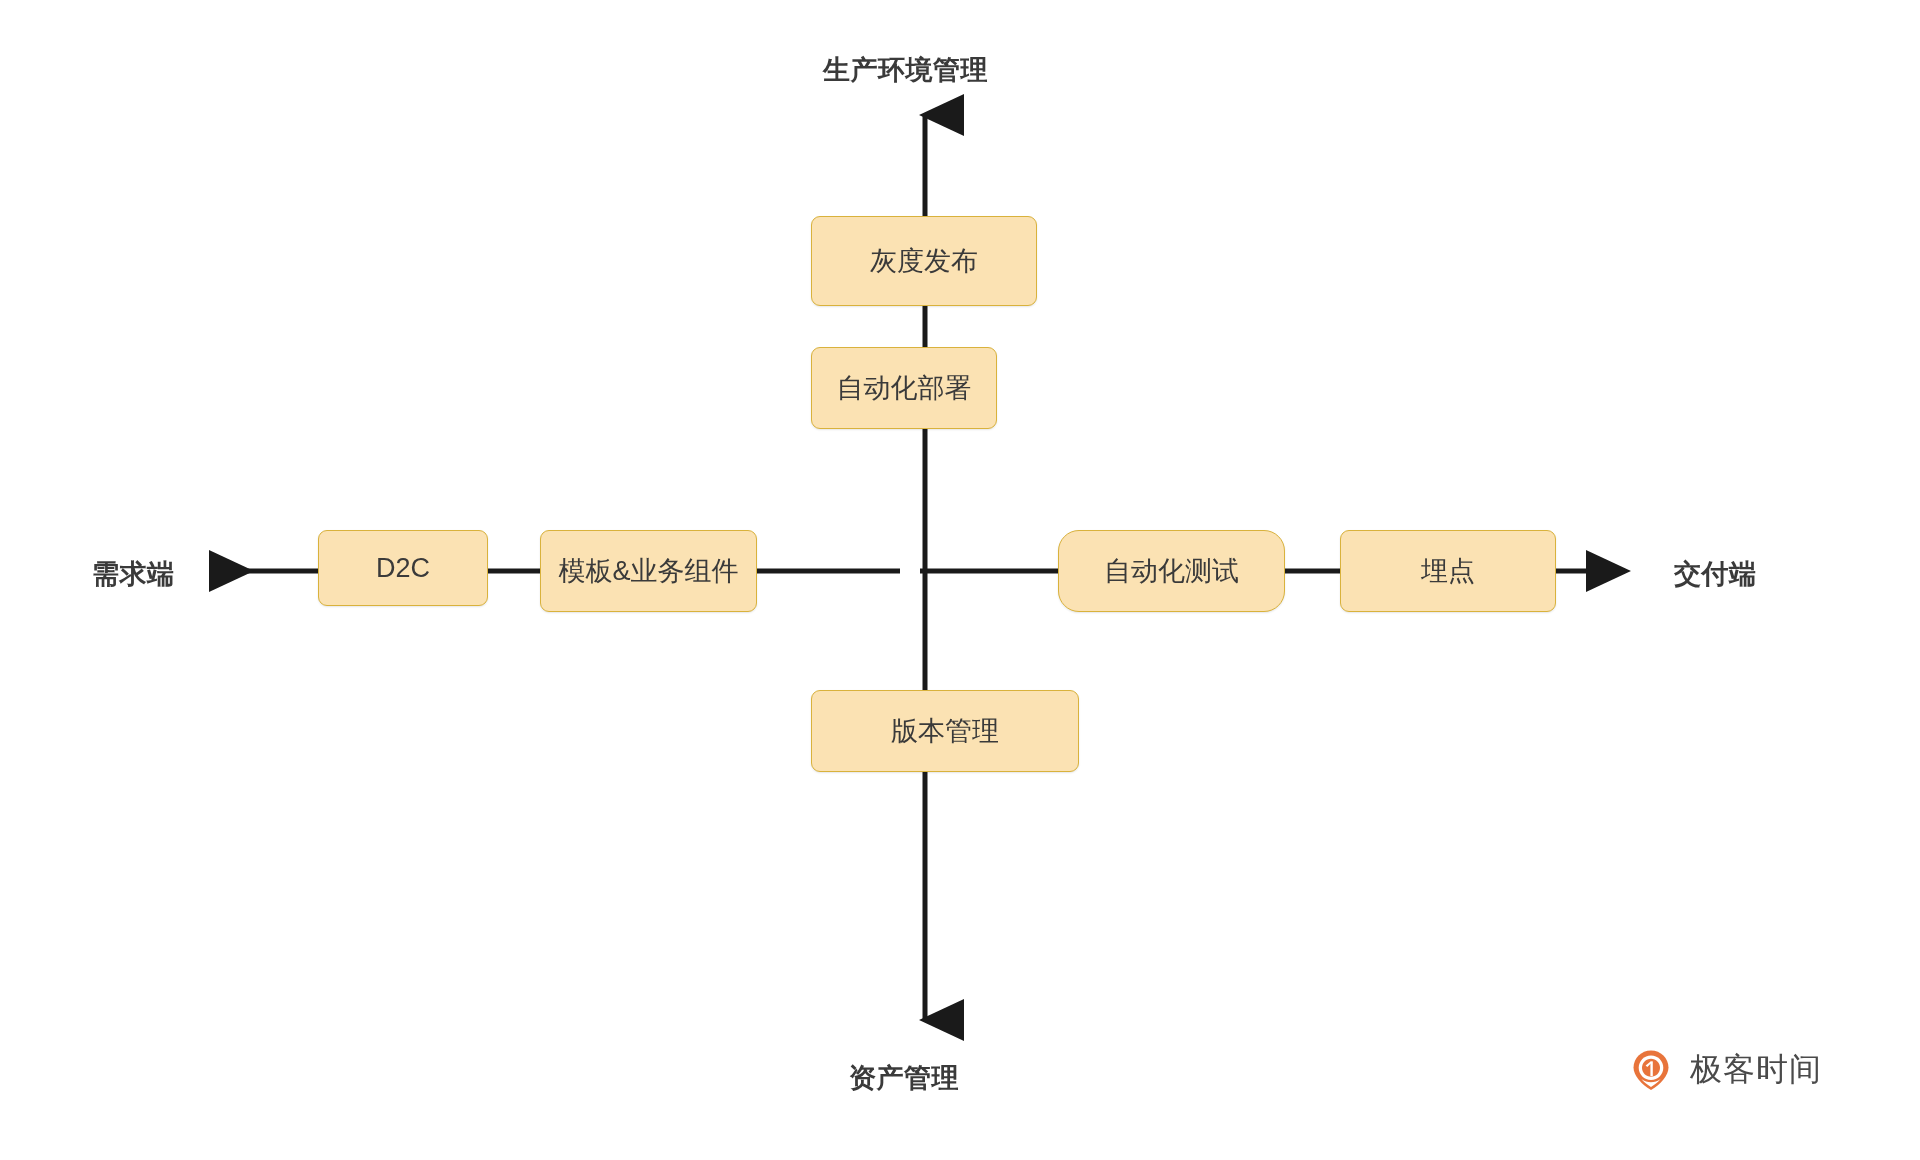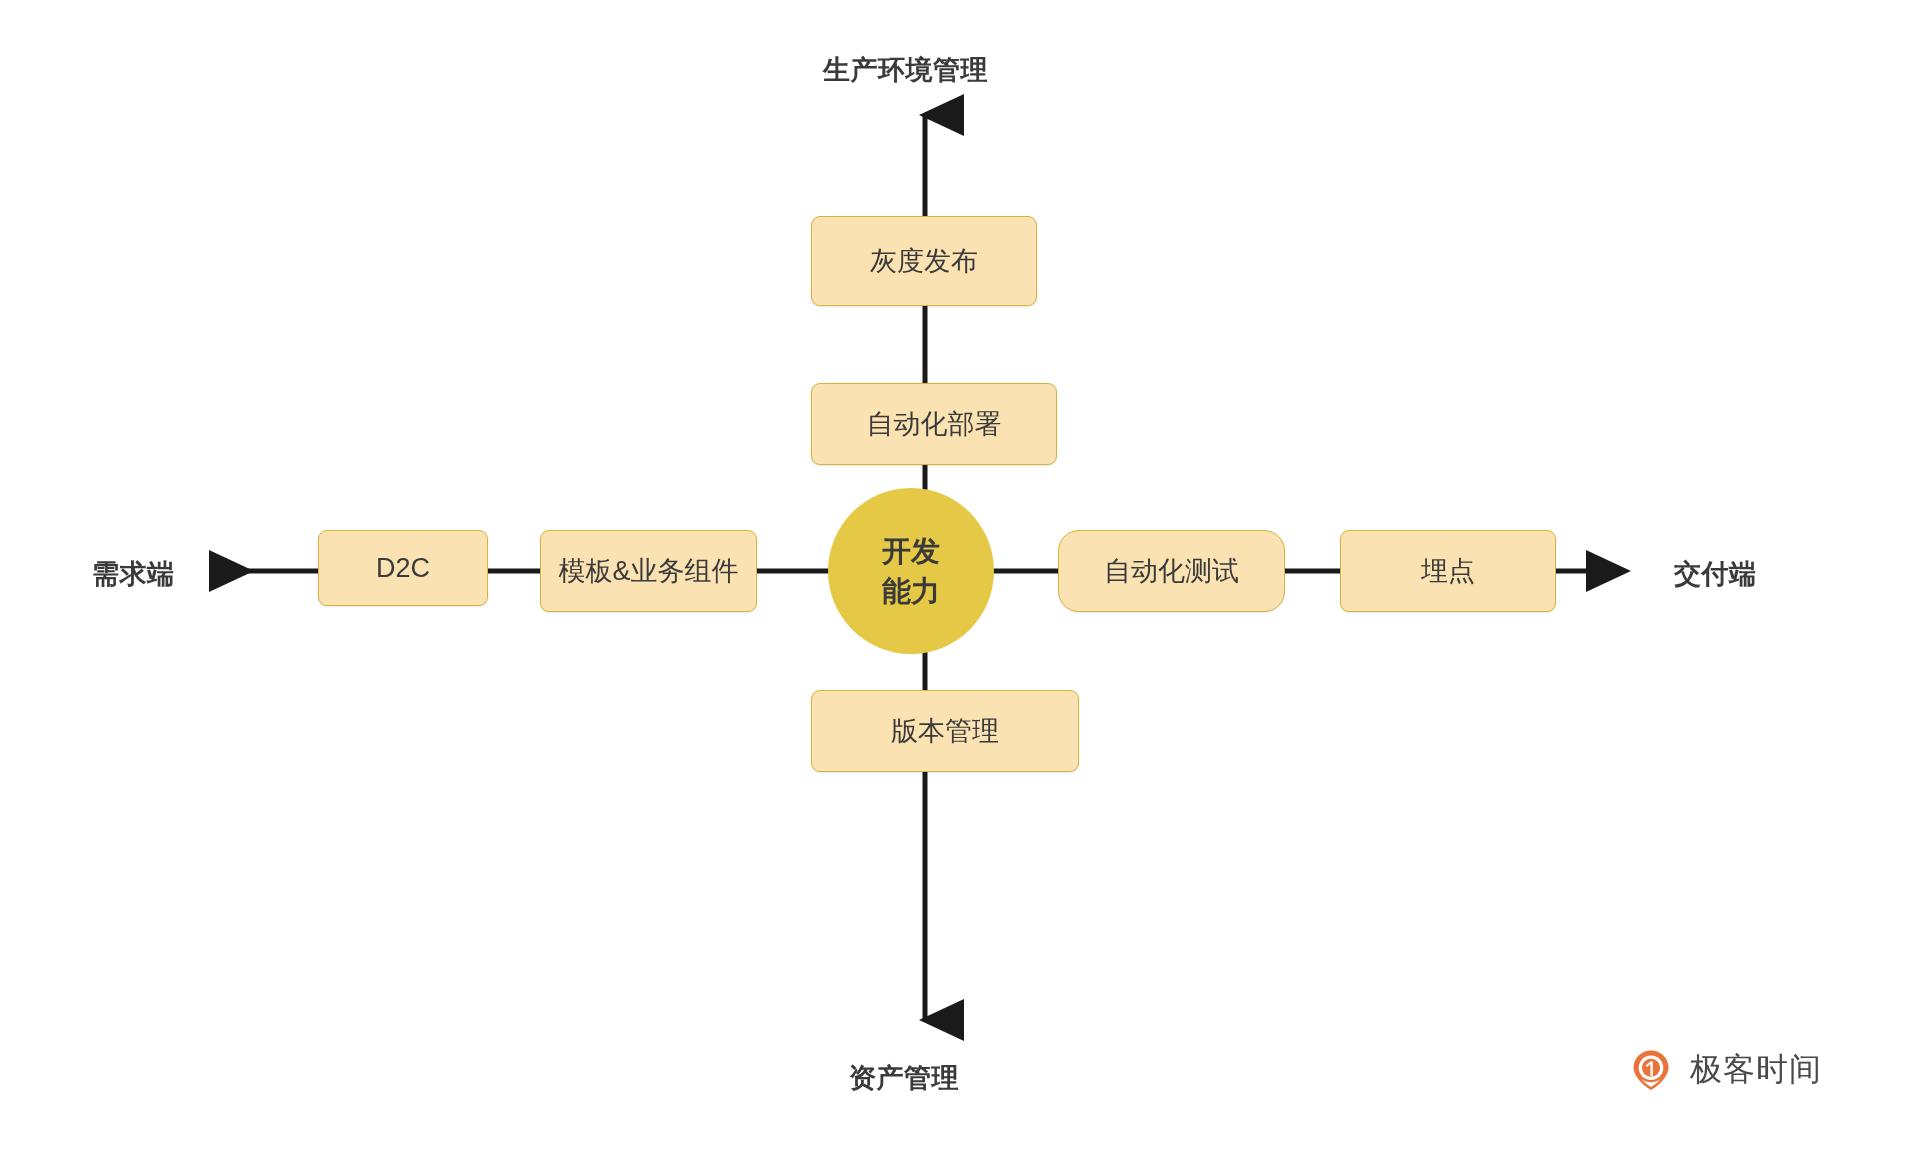--- a/index.html
+++ b/index.html
@@ -53,21 +53,21 @@
     justify-content: center;
     color: #3a3a3a;
     font-size: 27px;
     white-space: nowrap;
     box-shadow: 0 1px 2px rgba(0,0,0,0.10);
     z-index: 3;
   }
 
   
   #node-gray-release  { left: 811px; top: 216px; width: 226px; height: 90px; }
-  #node-auto-deploy   { left: 811px; top: 347px; width: 246px; height: 82px; margin-top: 36px; }
+  #node-auto-deploy   { left: 811px; top: 347px; width: 186px; height: 82px; }
   #node-version-mgmt  { left: 811px; top: 690px; width: 268px; height: 82px; }
   #node-visual-code   { left: 790px; top: 867px; width: 270px; height: 82px; }
 
   
   #node-d2c           { left: 318px;  top: 530px; width: 170px; height: 76px; }
   #node-template      { left: 540px;  top: 530px; width: 217px; height: 82px; }
   #node-auto-test     { left: 1058px; top: 530px; width: 227px; height: 82px; border-radius: 21px; }
   #node-tracking      { left: 1340px; top: 530px; width: 216px; height: 82px; }
 
   
@@ -157,24 +157,20 @@
 
 
   <div class="node" id="node-d2c">D2C</div>
 
   <div class="node" id="node-template">模板&amp;业务组件</div>
 
   <div class="node" id="node-auto-test">自动化测试</div>
 
   <div class="node" id="node-tracking">埋点</div>
 
-  <div id="center-node">
-    <span>开发</span>
-    <span>能力</span>
-  </div>
 
   <div id="brand-logo">
     <svg id="brand-mark" viewBox="0 0 38 42" xmlns="http://www.w3.org/2000/svg">
       <path d="M19 1.5 C9.3 1.5 1.5 9.2 1.5 18.6 C1.5 26.5 9.2 35.4 19 41
                C28.8 35.4 36.5 26.5 36.5 18.6 C36.5 9.2 28.7 1.5 19 1.5 Z" fill="#E8743B"></path>
       <path d="M19 6.5 C12.2 6.5 6.7 12 6.7 18.8 C6.7 25.6 12.2 31 19 31
                C25.8 31 31.3 25.6 31.3 18.8 C31.3 12 25.8 6.5 19 6.5 Z" fill="#ffffff"></path>
       <path d="M19 9.8 C14 9.8 10 13.8 10 18.8 C10 23.8 14 27.8 19 27.8
                C24 27.8 28 23.8 28 18.8 C28 13.8 24 9.8 19 9.8 Z" fill="#E8743B"></path>
       <path d="M18.4 12.6 L20.8 12.6 L20.8 27.2 L18.4 27.2 Z" fill="#ffffff"></path>

